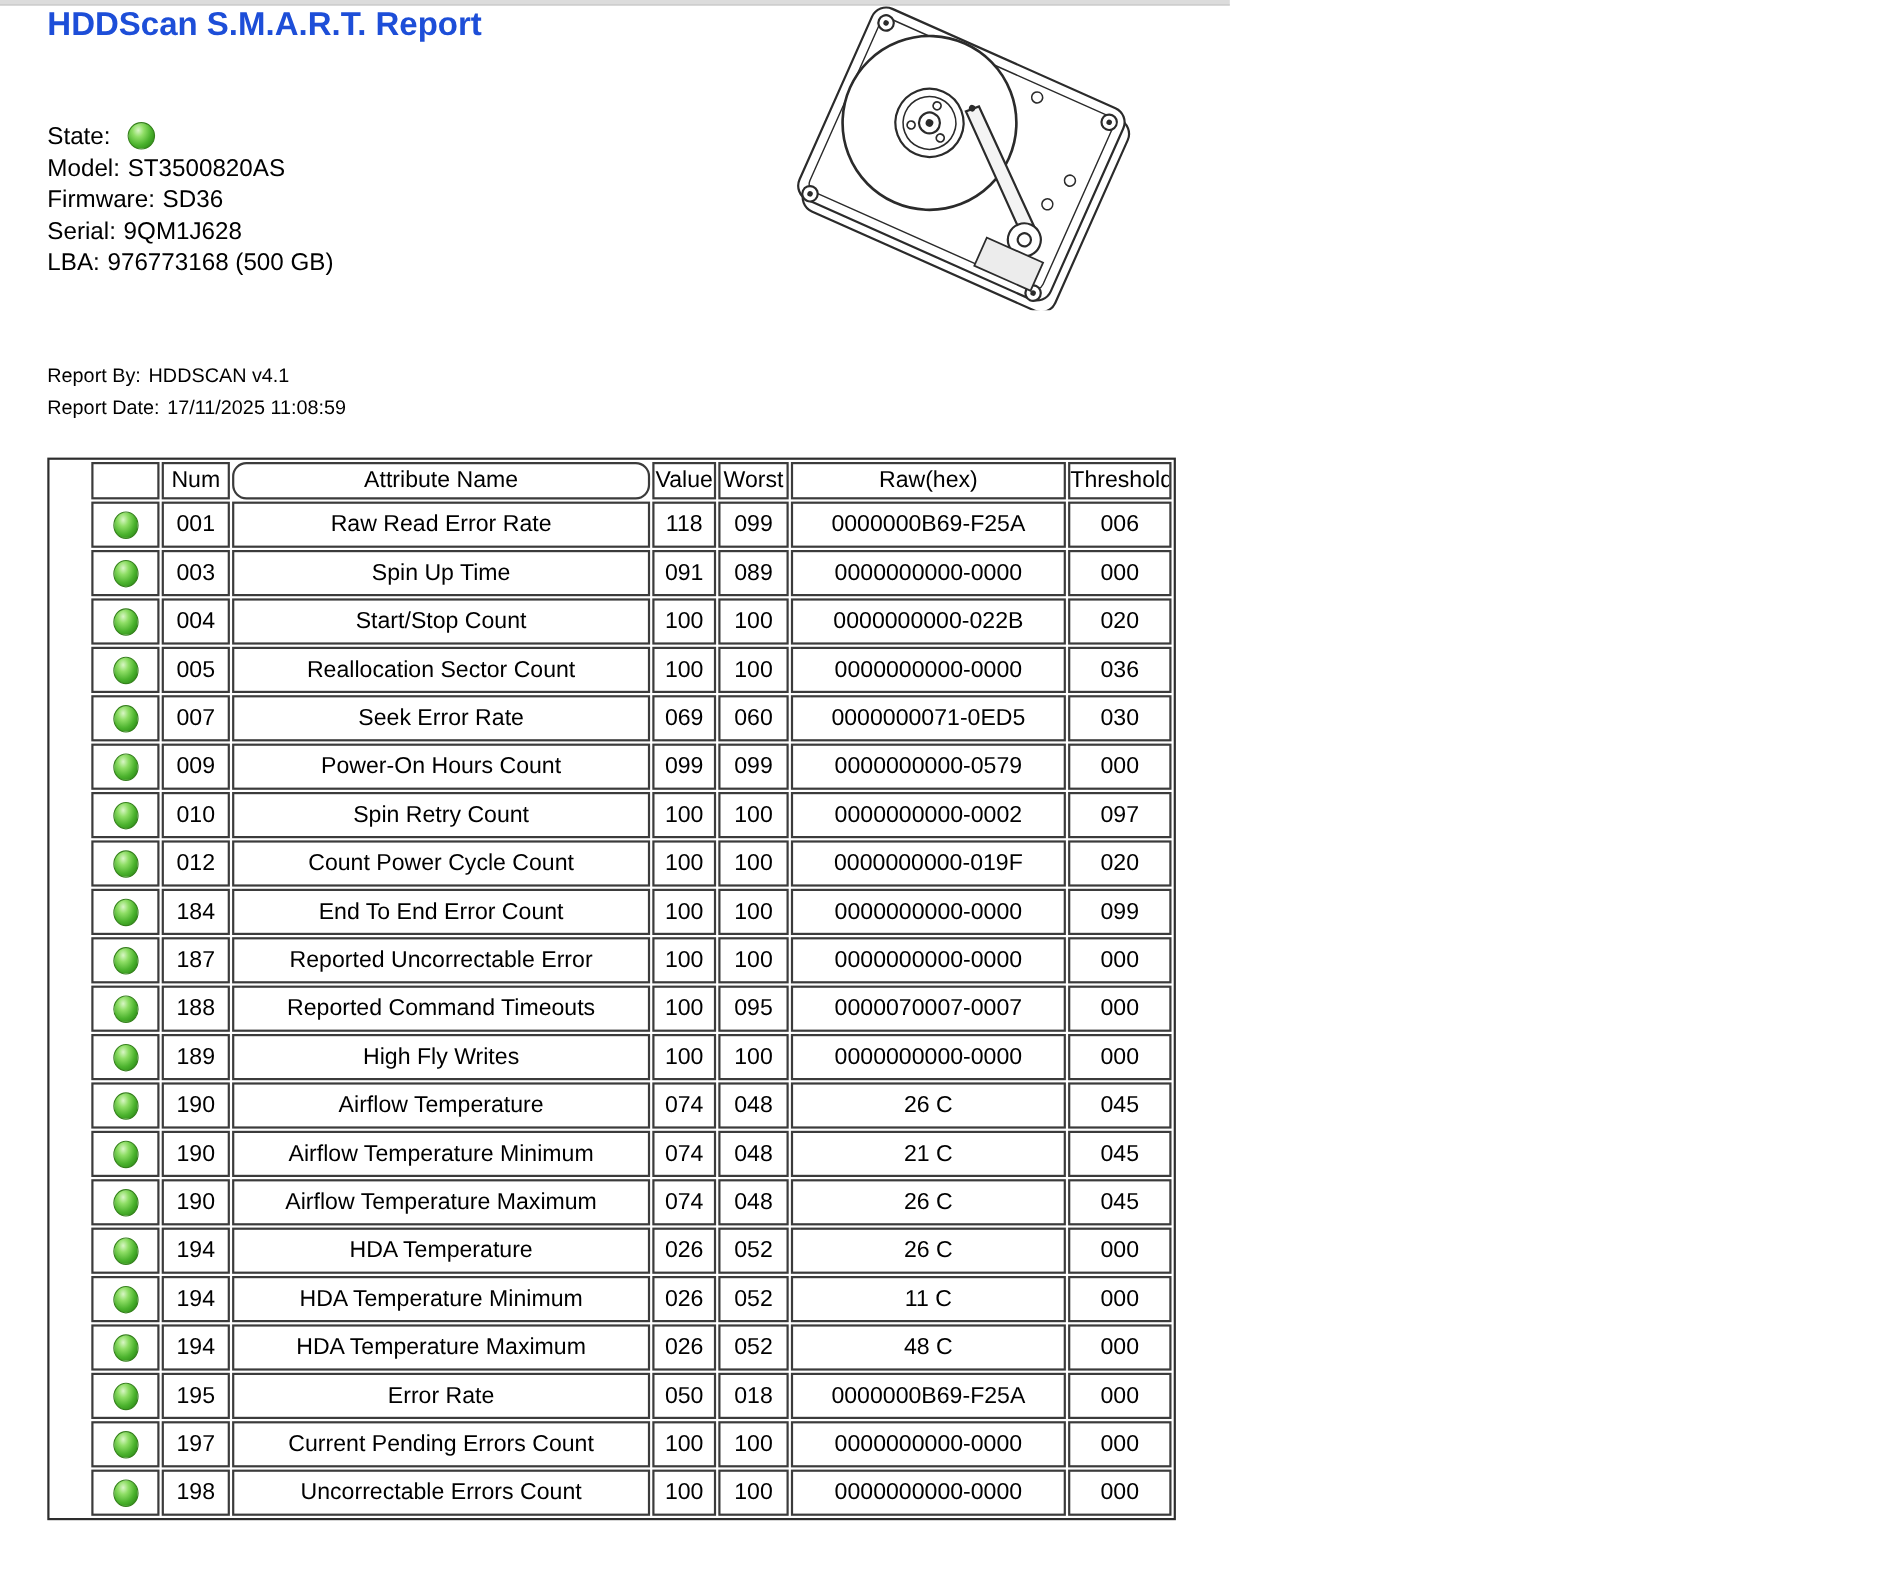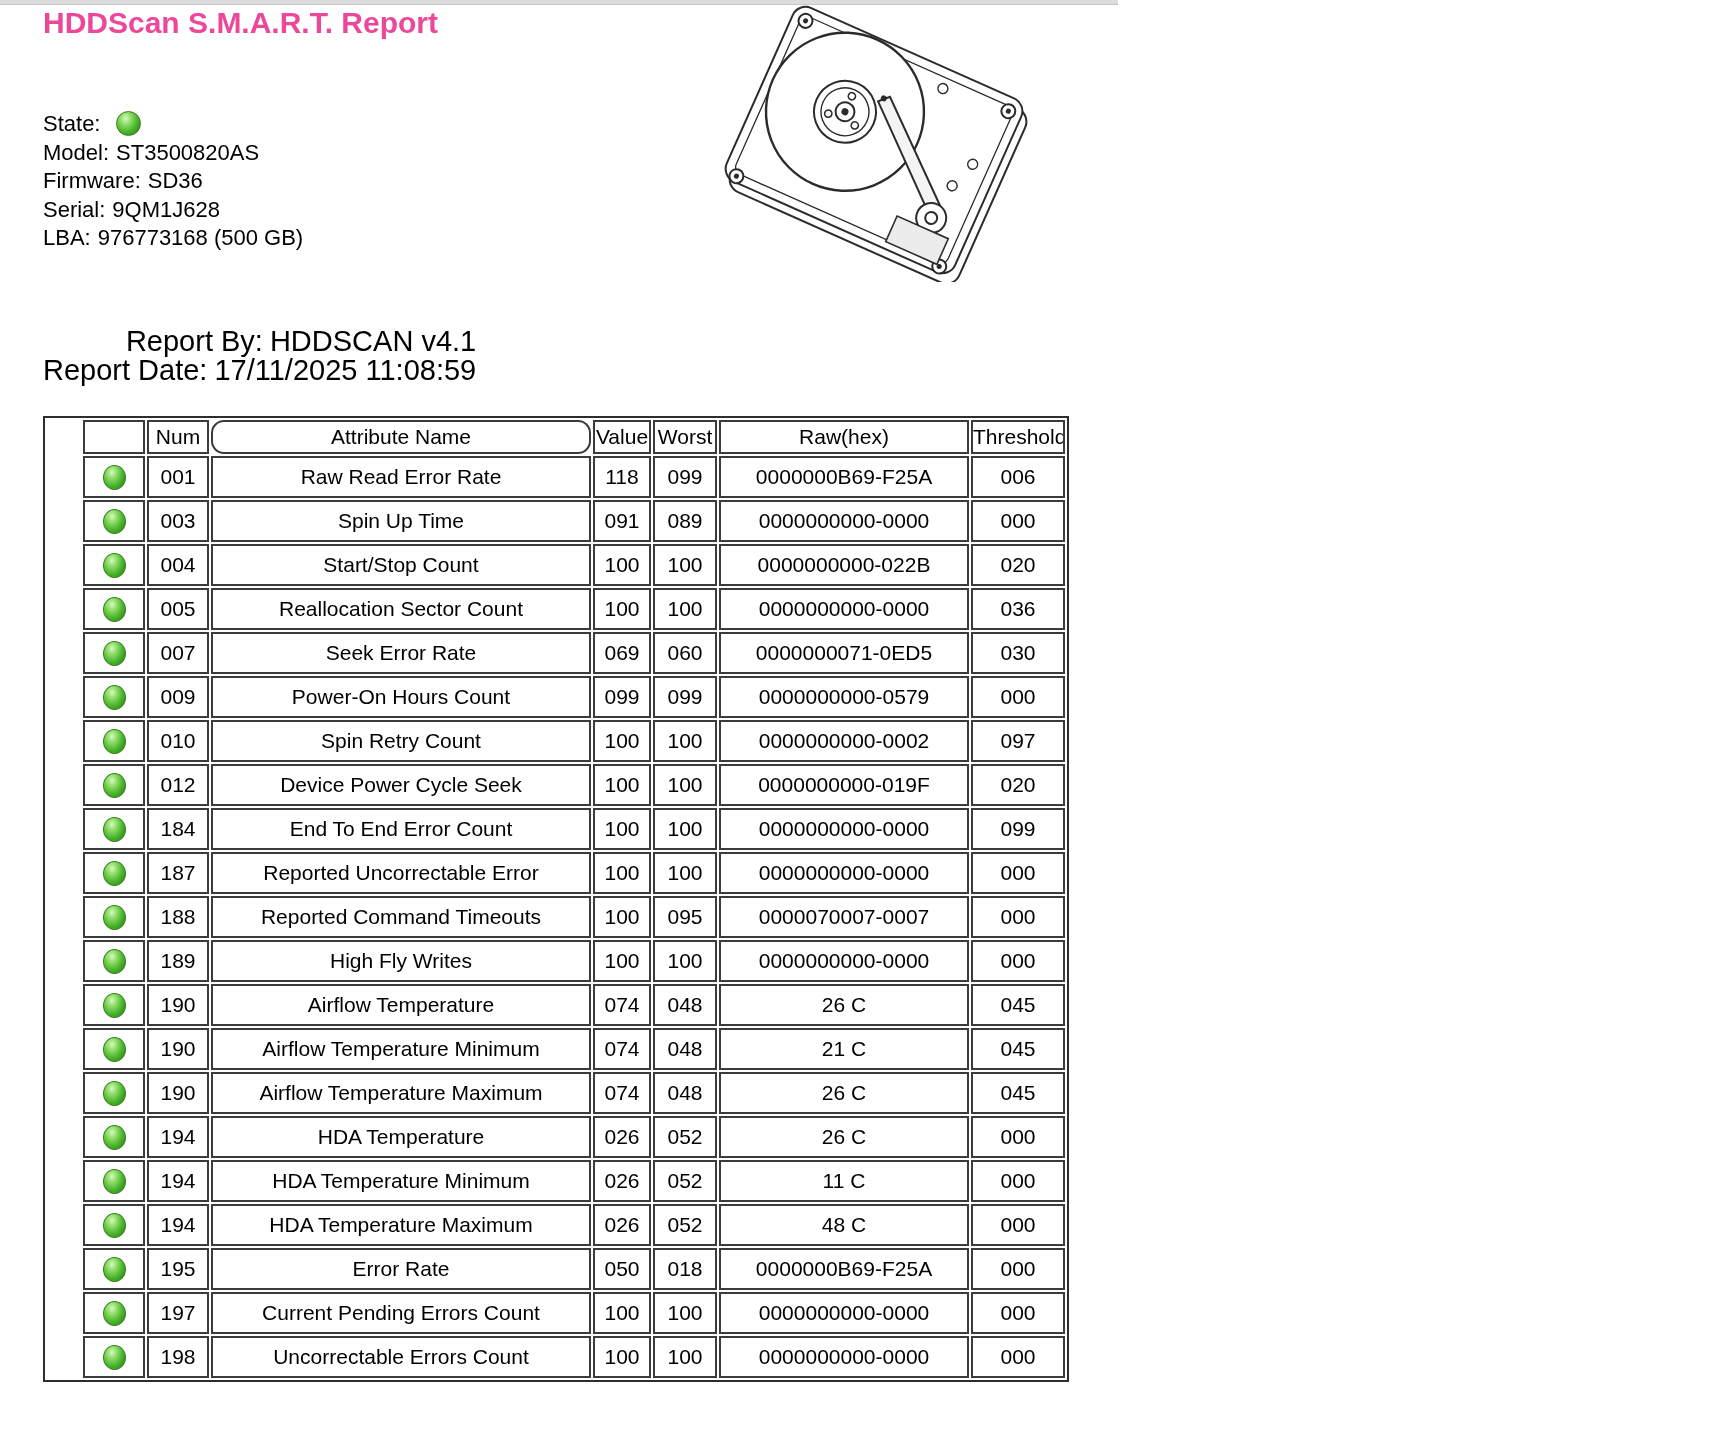--- a/index.html
+++ b/index.html
@@ -10,33 +10,33 @@
     overflow:hidden;
     font-family:"Liberation Sans", sans-serif;
     color:#000000;
   }
   .top-strip{
     position:absolute;left:0;top:0;width:1118px;height:4px;
     background:#dcdcdc;border-bottom:1px solid #c6c6c6;
   }
   .page-title{
     position:absolute;left:43px;top:6px;
-    font-size:30px;font-weight:bold;color:#ec4899;
+    font-size:30px;font-weight:bold;color:#1d4ed8;
     margin:0;white-space:nowrap;
   }
   .hdd-figure{
     position:absolute;left:664px;top:2px;width:420px;height:280px;
   }
   .device-info{
     position:absolute;left:43px;top:110px;
     font-size:22px;line-height:28.6px;white-space:nowrap;
   }
   .report-info{
     position:absolute;left:43px;top:327px;
-    font-size:29px;line-height:28.6px;white-space:nowrap;text-align:right;
+    font-size:18px;line-height:28.6px;white-space:nowrap;
   }
   .lbl{margin-right:7px;}
   .led{
     display:inline-block;width:23px;height:25px;border-radius:50%;
     background:radial-gradient(ellipse at 38% 28%, #d9f6c6 0%, #8fde66 26%, #4cb32e 58%, #2c8a17 86%, #1f7110 100%);
     border:1px solid #35801c;
     box-sizing:border-box;
     vertical-align:middle;
   }
   .state-led{width:25px;height:25px;margin-left:9px;transform:translateY(-2px);}
@@ -220,21 +220,21 @@
         <td>010</td>
         <td class="c-name">Spin Retry Count</td>
         <td>100</td>
         <td>100</td>
         <td>0000000000-0002</td>
         <td>097</td>
       </tr>
       <tr>
         <td><span class="led"></span></td>
         <td>012</td>
-        <td class="c-name">Device Power Cycle Seek</td>
+        <td class="c-name">Count Power Cycle Count</td>
         <td>100</td>
         <td>100</td>
         <td>0000000000-019F</td>
         <td>020</td>
       </tr>
       <tr>
         <td><span class="led"></span></td>
         <td>184</td>
         <td class="c-name">End To End Error Count</td>
         <td>100</td>

